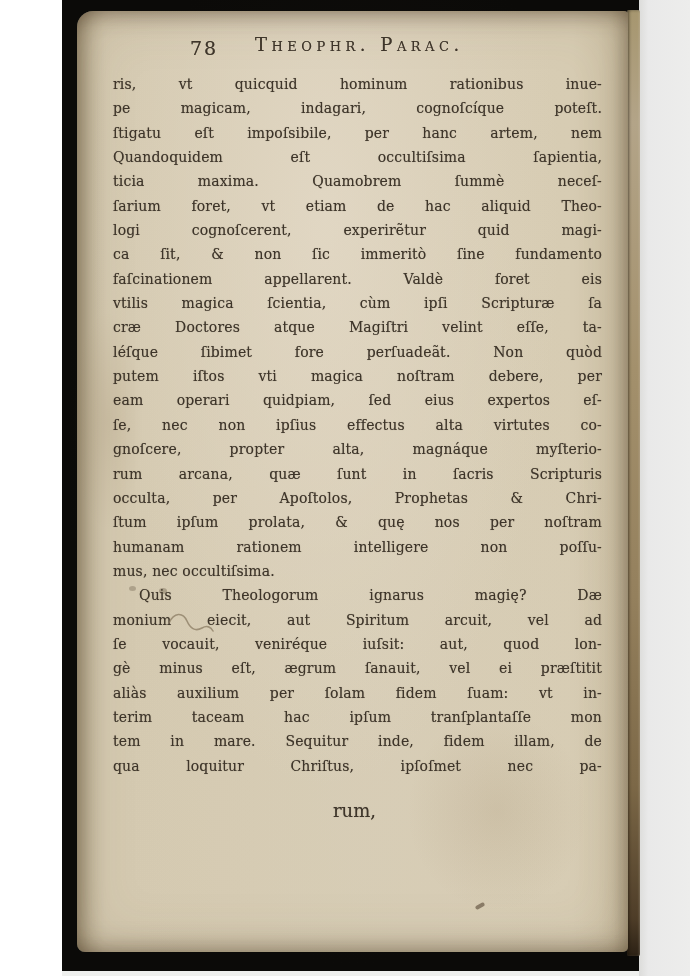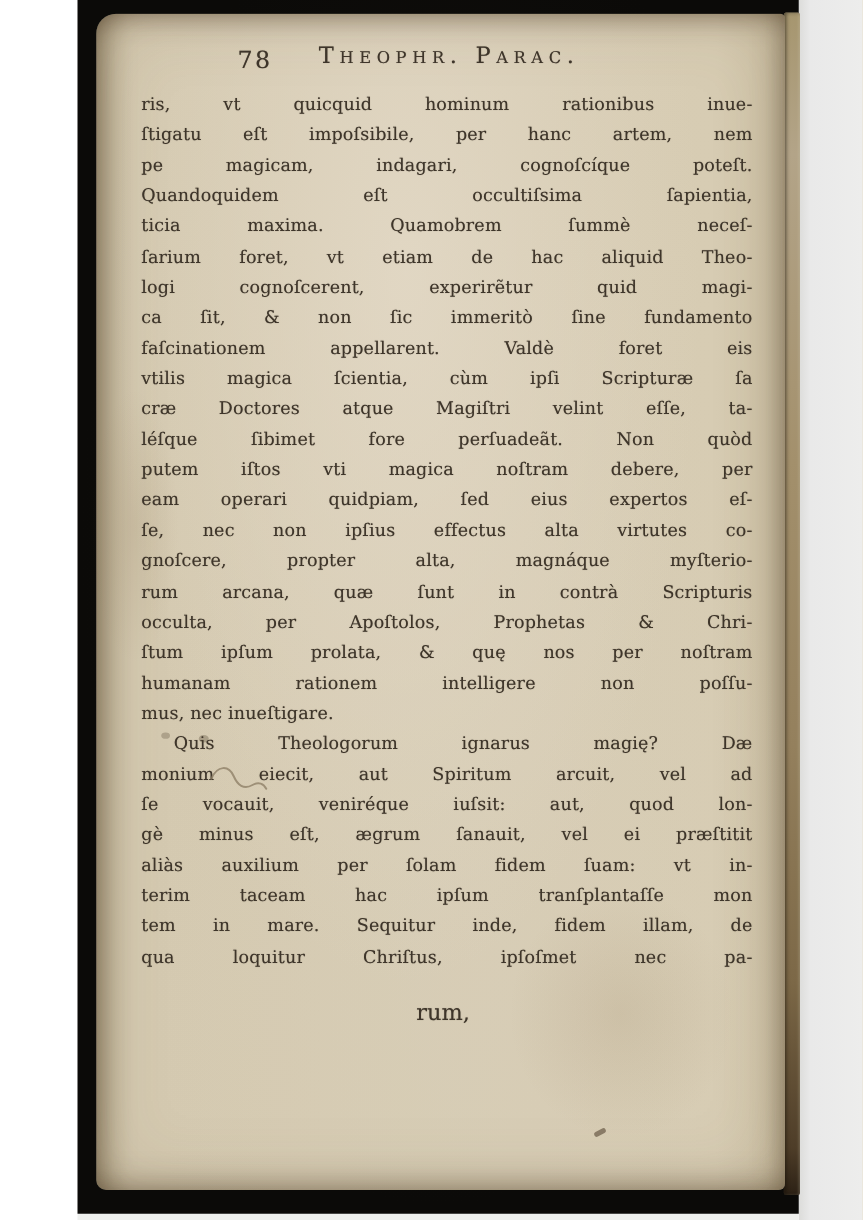--- a/index.html
+++ b/index.html
@@ -107,40 +107,40 @@
 
       <div class="stain t1"></div>
       <div class="stain t2"></div>
 
       <div class="page-number">78</div>
 
       <div class="running-title">Theophr. Parac.</div>
 
       <div class="textblock" id="textblock">
           <div class="line">ris, vt quicquid hominum rationibus inue-</div>
+          <div class="line">pe magicam, indagari, cognoſcíque poteſt.</div>
           <div class="line">ſtigatu eſt impoſsibile, per hanc artem, nem</div>
-          <div class="line">pe magicam, indagari, cognoſcíque poteſt.</div>
           <div class="line">Quandoquidem eſt occultiſsima ſapientia,</div>
           <div class="line">ticia maxima. Quamobrem ſummè neceſ-</div>
           <div class="line">ſarium foret, vt etiam de hac aliquid Theo-</div>
           <div class="line">logi cognoſcerent, experirẽtur quid magi-</div>
           <div class="line">ca ſit, &amp; non ſic immeritò ſine fundamento</div>
           <div class="line">faſcinationem appellarent. Valdè foret eis</div>
           <div class="line">vtilis magica ſcientia, cùm ipſi Scripturæ ſa</div>
           <div class="line">cræ Doctores atque Magiſtri velint eſſe, ta-</div>
           <div class="line">léſque ſibimet fore perſuadeãt. Non quòd</div>
           <div class="line">putem iſtos vti magica noſtram debere, per</div>
           <div class="line">eam operari quidpiam, ſed eius expertos eſ-</div>
           <div class="line">ſe, nec non ipſius effectus alta virtutes co-</div>
           <div class="line">gnoſcere, propter alta, magnáque myſterio-</div>
-          <div class="line">rum arcana, quæ ſunt in contrà Scripturis</div>
+          <div class="line">rum arcana, quæ ſunt in ſacris Scripturis</div>
           <div class="line">occulta, per Apoſtolos, Prophetas &amp; Chri-</div>
           <div class="line">ſtum ipſum prolata, &amp; quę nos per noſtram</div>
           <div class="line">humanam rationem intelligere non poſſu-</div>
-          <div class="line plain">mus, nec inueſtigare.</div>
+          <div class="line plain">mus, nec occultiſsima.</div>
           <div class="line indent">Quis Theologorum ignarus magię? Dæ</div>
           <div class="line">monium eiecit, aut Spiritum arcuit, vel ad</div>
           <div class="line">ſe vocauit, veniréque iuſsit: aut, quod lon-</div>
           <div class="line">gè minus eſt, ægrum ſanauit, vel ei præſtitit</div>
           <div class="line">aliàs auxilium per ſolam fidem ſuam: vt in-</div>
           <div class="line">terim taceam hac ipſum tranſplantaſſe mon</div>
           <div class="line">tem in mare. Sequitur inde, fidem illam, de</div>
           <div class="line">qua loquitur Chriſtus, ipſoſmet nec pa-</div>
         </div>
 

